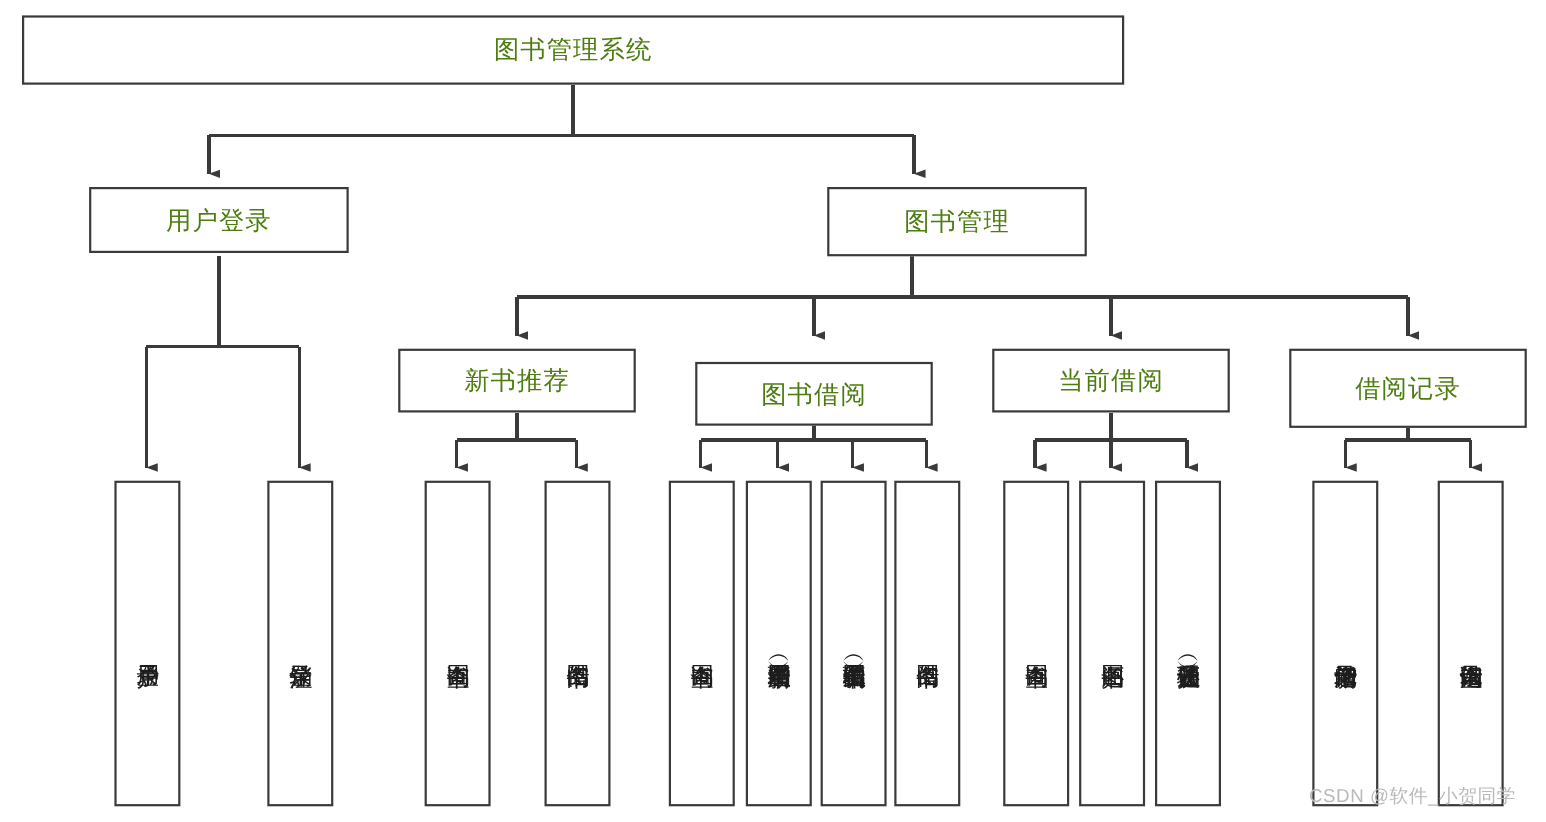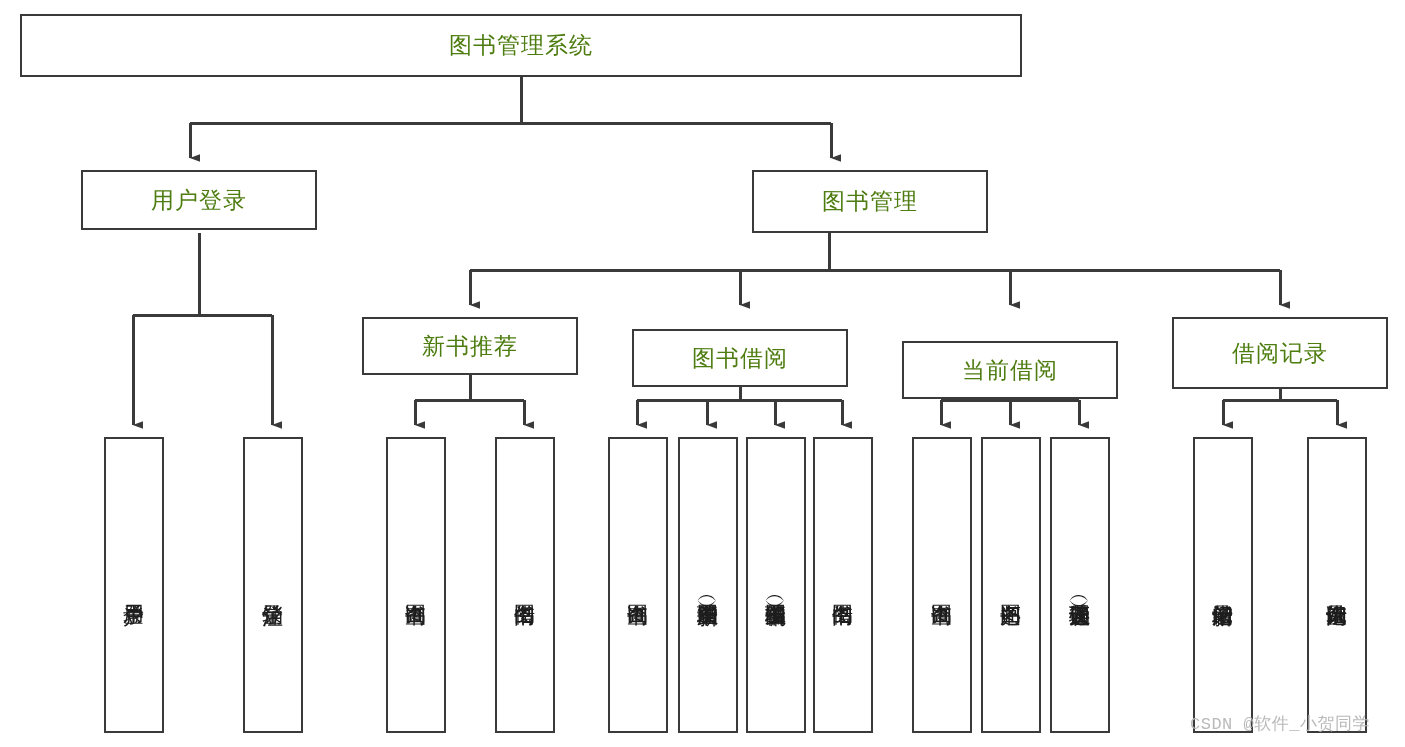--- a/index.html
+++ b/index.html
@@ -26,21 +26,20 @@
   .nodelabel-v{
     font-size:21px;color:#1d1d1d;line-height:1.10;
     writing-mode:vertical-rl;text-orientation:upright;
     white-space:nowrap;letter-spacing:0px;
     max-height:100%;
   }
   .watermark{
     position:absolute;left:1190px;top:712px;
     font-size:17px;color:#b9b9b9;white-space:nowrap;
     letter-spacing:0.5px;
-    font-family:Liberation Mono, monospace;
   }
 </style>
 </head>
 <body>
 
 <svg id="diagram" viewBox="0 0 1405 747" xmlns="http://www.w3.org/2000/svg">
   <defs>
     <marker id="arrowhead" markerWidth="9" markerHeight="11" refX="4.5" refY="10.4" orient="auto" markerUnits="userSpaceOnUse">
       <path d="M0.6,0 L8.4,0 L4.5,10.6 Z" fill="#3a3a3a"></path>
     </marker>
@@ -100,21 +99,21 @@
 <div class="nodebox horiz" style="left:712px;top:170px;width:236px;height:63px;margin-left:40px;">
   <span class="nodelabel-h">图书管理</span>
 </div>
 
 <div class="nodebox horiz" style="left:362px;top:317px;width:216px;height:58px;">
   <span class="nodelabel-h">新书推荐</span>
 </div>
 <div class="nodebox horiz" style="left:632px;top:317px;width:216px;height:58px;margin-top:12px;">
   <span class="nodelabel-h">图书借阅</span>
 </div>
-<div class="nodebox horiz" style="left:902px;top:317px;width:216px;height:58px;margin-top:24px;">
+<div class="nodebox horiz" style="left:902px;top:317px;width:216px;height:58px;">
   <span class="nodelabel-h">当前借阅</span>
 </div>
 <div class="nodebox horiz" style="left:1172px;top:317px;width:216px;height:72px;">
   <span class="nodelabel-h">借阅记录</span>
 </div>
 
 <div class="nodebox vert" style="left:104px;top:437px;width:60px;height:296px;">
   <span class="nodelabel-v">用户登录</span>
 </div>
 <div class="nodebox vert" style="left:243px;top:437px;width:60px;height:296px;">

